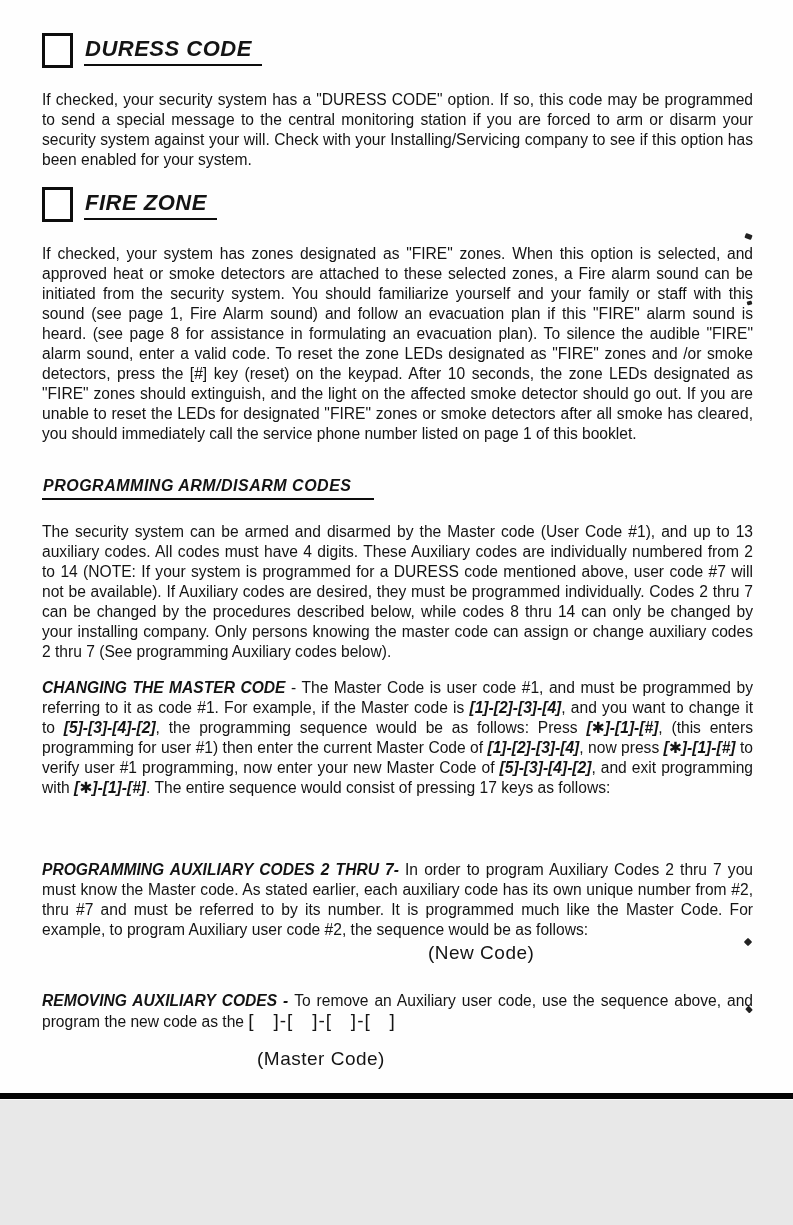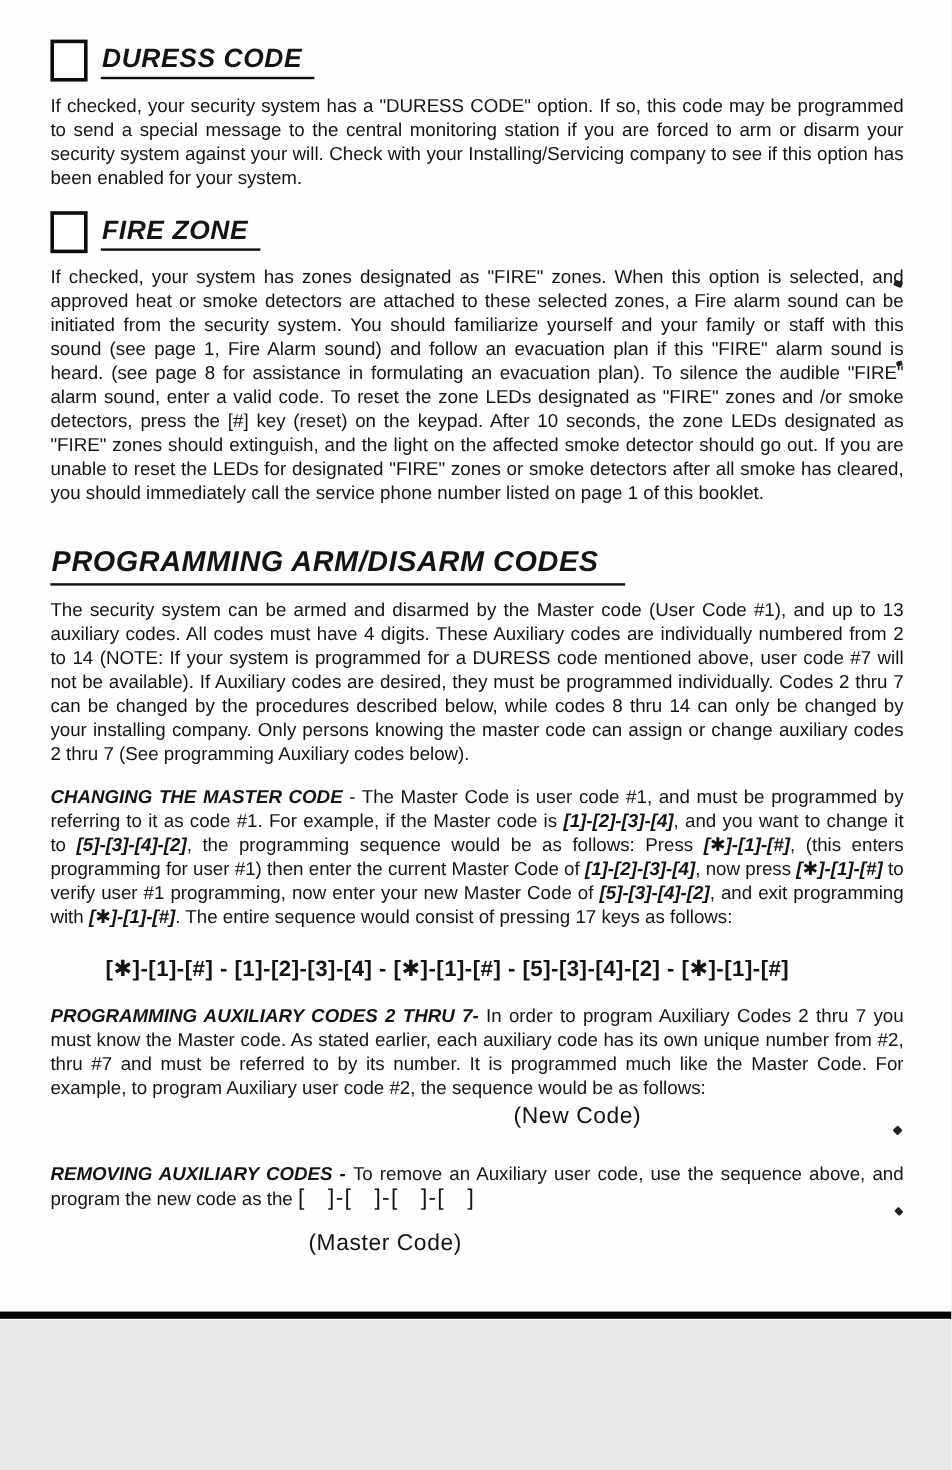--- a/index.html
+++ b/index.html
@@ -32,21 +32,21 @@
     font-size:22px;
     font-weight:bold;
     font-style:italic;
     letter-spacing:0.5px;
     border-bottom:2.5px solid #0d0d0d;
     padding:0 10px 2px 1px;
     display:inline-block;
     white-space:nowrap;
   }
   .h-large {
-    font-size:24px;
+    font-size:16px;
     font-weight:bold;
     font-style:italic;
     letter-spacing:0.5px;
     border-bottom:2.5px solid #0d0d0d;
     padding:0 22px 3px 1px;
     display:inline-block;
     white-space:nowrap;
   }
   
   .para {
@@ -62,26 +62,26 @@
     font-weight:bold;
     letter-spacing:0.4px;
     white-space:nowrap;
   }
   .seq-caption {
     font-size:19px;
     letter-spacing:0.5px;
   }
   
   .mt-top     { margin-top:33px; }
-  .mt-body    { margin-top:11px; }
+  .mt-body    { margin-top:22px; }
   .mt-sec     { margin-top:17px; }
   .mt-bigsec  { margin-top:33px; }
   .mt-para    { margin-top:16px; }
   .mt-seq     { margin-top:21px; }
-  .mt-aux     { margin-top:20px; }
+  .mt-aux     { margin-top:62px; }
   .mt-seq2    { margin-top:4px; }
   .mt-rem     { margin-top:27px; }
   .seq1-indent { margin-left:46px; }
   .seq2-indent { margin-left:46px; }
   .newcode-indent { margin-left:386px; margin-top:2px; }
   .mastercode-indent { margin-left:215px; margin-top:16px; }
   
   .page-number {
     position:absolute;
     left:0; width:793px;
@@ -124,21 +124,20 @@
       <span class="h-small">FIRE ZONE</span>
     </div>
     <div class="para mt-body">If checked, your system has zones designated as "FIRE" zones. When this option is selected, and approved heat or smoke detectors are attached to these selected zones, a Fire alarm sound can be initiated from the security system. You should familiarize yourself and your family or staff with this sound (see page 1, Fire Alarm sound) and follow an evacuation plan if this "FIRE" alarm sound is heard. (see page 8 for assistance in formulating an evacuation plan). To silence the audible "FIRE" alarm sound, enter a valid code. To reset the zone LEDs designated as "FIRE" zones and /or smoke detectors, press the [#] key (reset) on the keypad. After 10 seconds, the zone LEDs designated as "FIRE" zones should extinguish, and the light on the affected smoke detector should go out.  If you are unable to reset the LEDs for designated "FIRE" zones or smoke detectors after all smoke has cleared, you should immediately call the service phone number listed on page 1 of this booklet.</div>
 
     <div class="mt-bigsec">
       <span class="h-large">PROGRAMMING ARM/DISARM CODES</span>
     </div>
     <div class="para mt-body">The security system can be armed and disarmed by the Master code (User Code #1), and up to 13 auxiliary codes. All codes must have 4 digits. These Auxiliary codes are individually numbered from 2 to 14 (NOTE: If your system is programmed for a DURESS code mentioned above, user code #7 will not be available). If Auxiliary codes are desired, they must be programmed individually. Codes 2 thru 7 can be changed by the procedures described below, while codes 8 thru 14 can only be changed by your installing company. Only persons knowing the master code can assign or change auxiliary codes 2 thru 7 (See programming Auxiliary codes below).</div>
 
     <div class="para mt-para"><span class="seg-bold">CHANGING THE MASTER CODE</span><span> - The Master Code is user code #1, and must be programmed by referring to it as code #1. For example, if the Master code is </span><span class="seg-bold">[1]-[2]-[3]-[4]</span><span>, and you want to change it to </span><span class="seg-bold">[5]-[3]-[4]-[2]</span><span>, the programming sequence would be as follows: Press </span><span class="seg-bold">[✱]-[1]-[#]</span><span>, (this enters programming for user #1) then enter the current Master Code of </span><span class="seg-bold">[1]-[2]-[3]-[4]</span><span>, now press </span><span class="seg-bold">[✱]-[1]-[#]</span><span> to verify user #1 programming, now enter your new Master Code of </span><span class="seg-bold">[5]-[3]-[4]-[2]</span><span>, and exit programming with </span><span class="seg-bold">[✱]-[1]-[#]</span><span>. The entire sequence would consist of pressing 17 keys as follows:</span></div>
-    <div class="sequence seq1-indent mt-seq">[✱]-[1]-[#] - [1]-[2]-[3]-[4] - [✱]-[1]-[#] - [5]-[3]-[4]-[2] - [✱]-[1]-[#]</div>
 
     <div class="para mt-aux"><span class="seg-bold">PROGRAMMING AUXILIARY CODES 2 THRU 7-</span><span> In order to program Auxiliary Codes 2 thru 7 you must know the Master code. As stated earlier, each auxiliary code has its own unique number from #2, thru #7 and must be referred to by its number. It is programmed much like the Master Code. For example, to program Auxiliary user code #2, the sequence would be as follows:</span></div>
     <div class="seq-caption newcode-indent">(New Code)</div>
 
     <div class="para mt-rem"><span class="seg-bold">REMOVING AUXILIARY CODES - </span><span>To remove an Auxiliary user code, use the sequence above, and program the new code as the  </span><span class="seg-big">[&nbsp;&nbsp;&nbsp;]-[&nbsp;&nbsp;&nbsp;]-[&nbsp;&nbsp;&nbsp;]-[&nbsp;&nbsp;&nbsp;]</span></div>
     <div class="seq-caption mastercode-indent">(Master Code)</div>
 
   </div>
 
   <div class="page-number">6</div>

